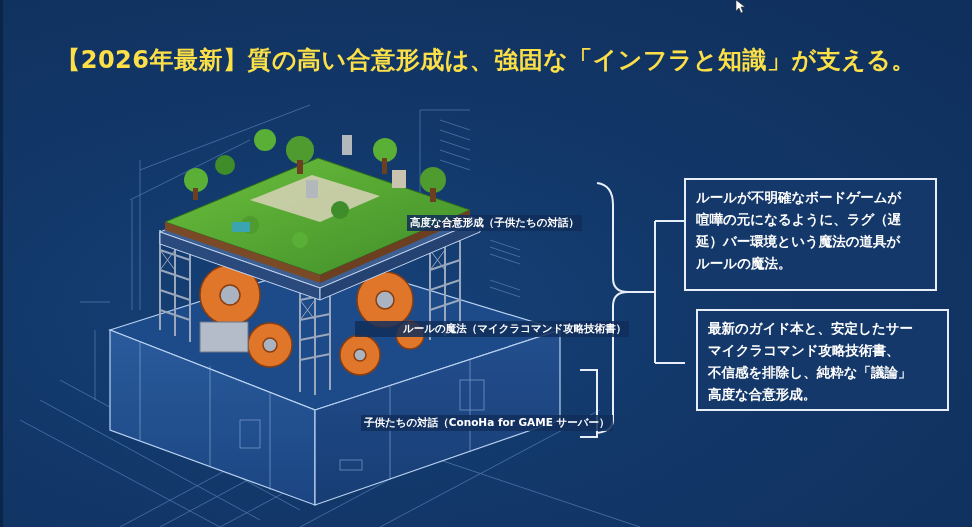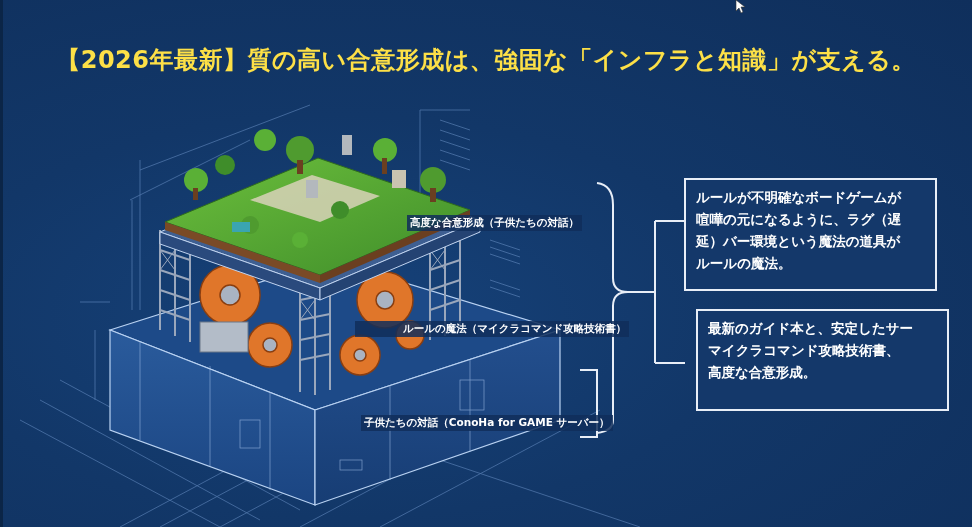--- a/index.html
+++ b/index.html
@@ -186,18 +186,19 @@
 <div class="box" style="left:684px; top:178px; width:253px; height:113px;">
   <div>ルールが不明確なボードゲームが</div>
   <div>喧嘩の元になるように、ラグ（遅</div>
   <div>延）バー環境という魔法の道具が</div>
   <div>ルールの魔法。</div>
 </div>
 
 <div class="box" style="left:684px; top:309px; width:253px; height:102px;margin-left:12px;">
   <div>最新のガイド本と、安定したサー</div>
   <div>マイクラコマンド攻略技術書、</div>
+  <div>不信感を排除し、純粋な「議論」</div>
   <div>高度な合意形成。</div>
 </div>
 
 <svg class="cursor" viewBox="0 0 14 14">
   <path d="M1,0 L1,11 L4,8 L6,13 L8,12 L6,7 L10,7 Z" fill="#ffffff" stroke="#333" stroke-width="0.6"></path>
 </svg>
 
 </body></html>

